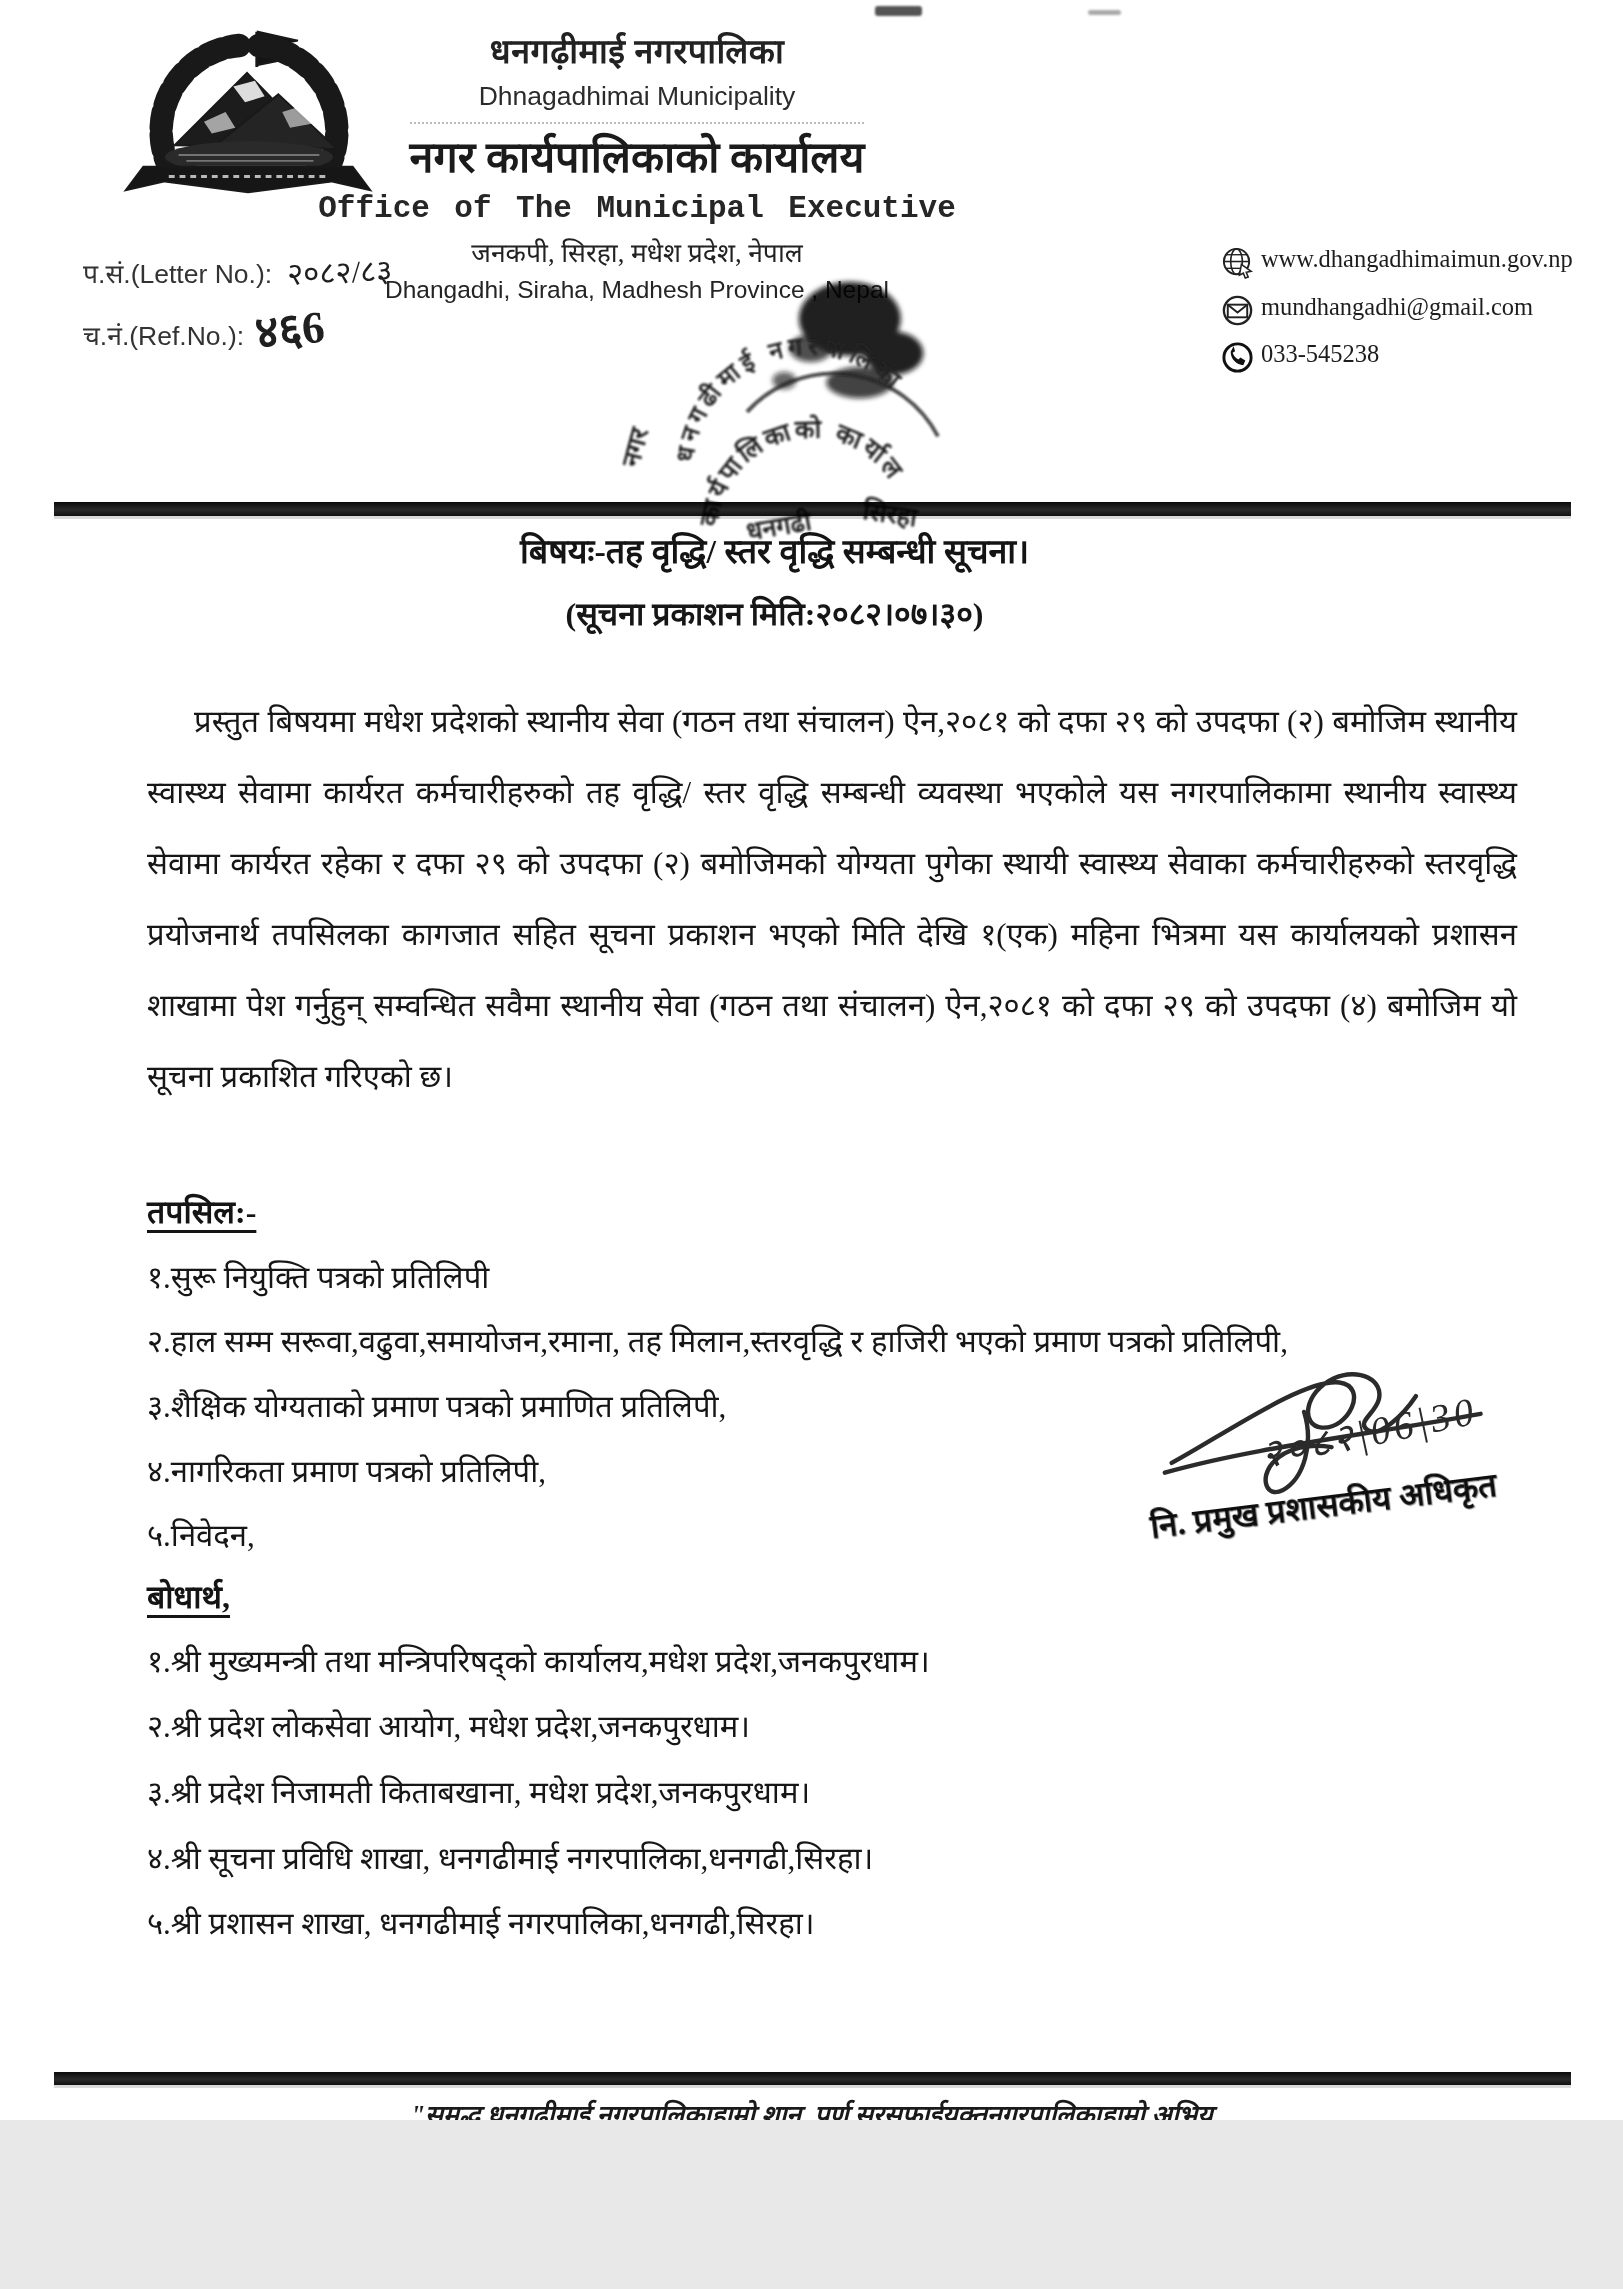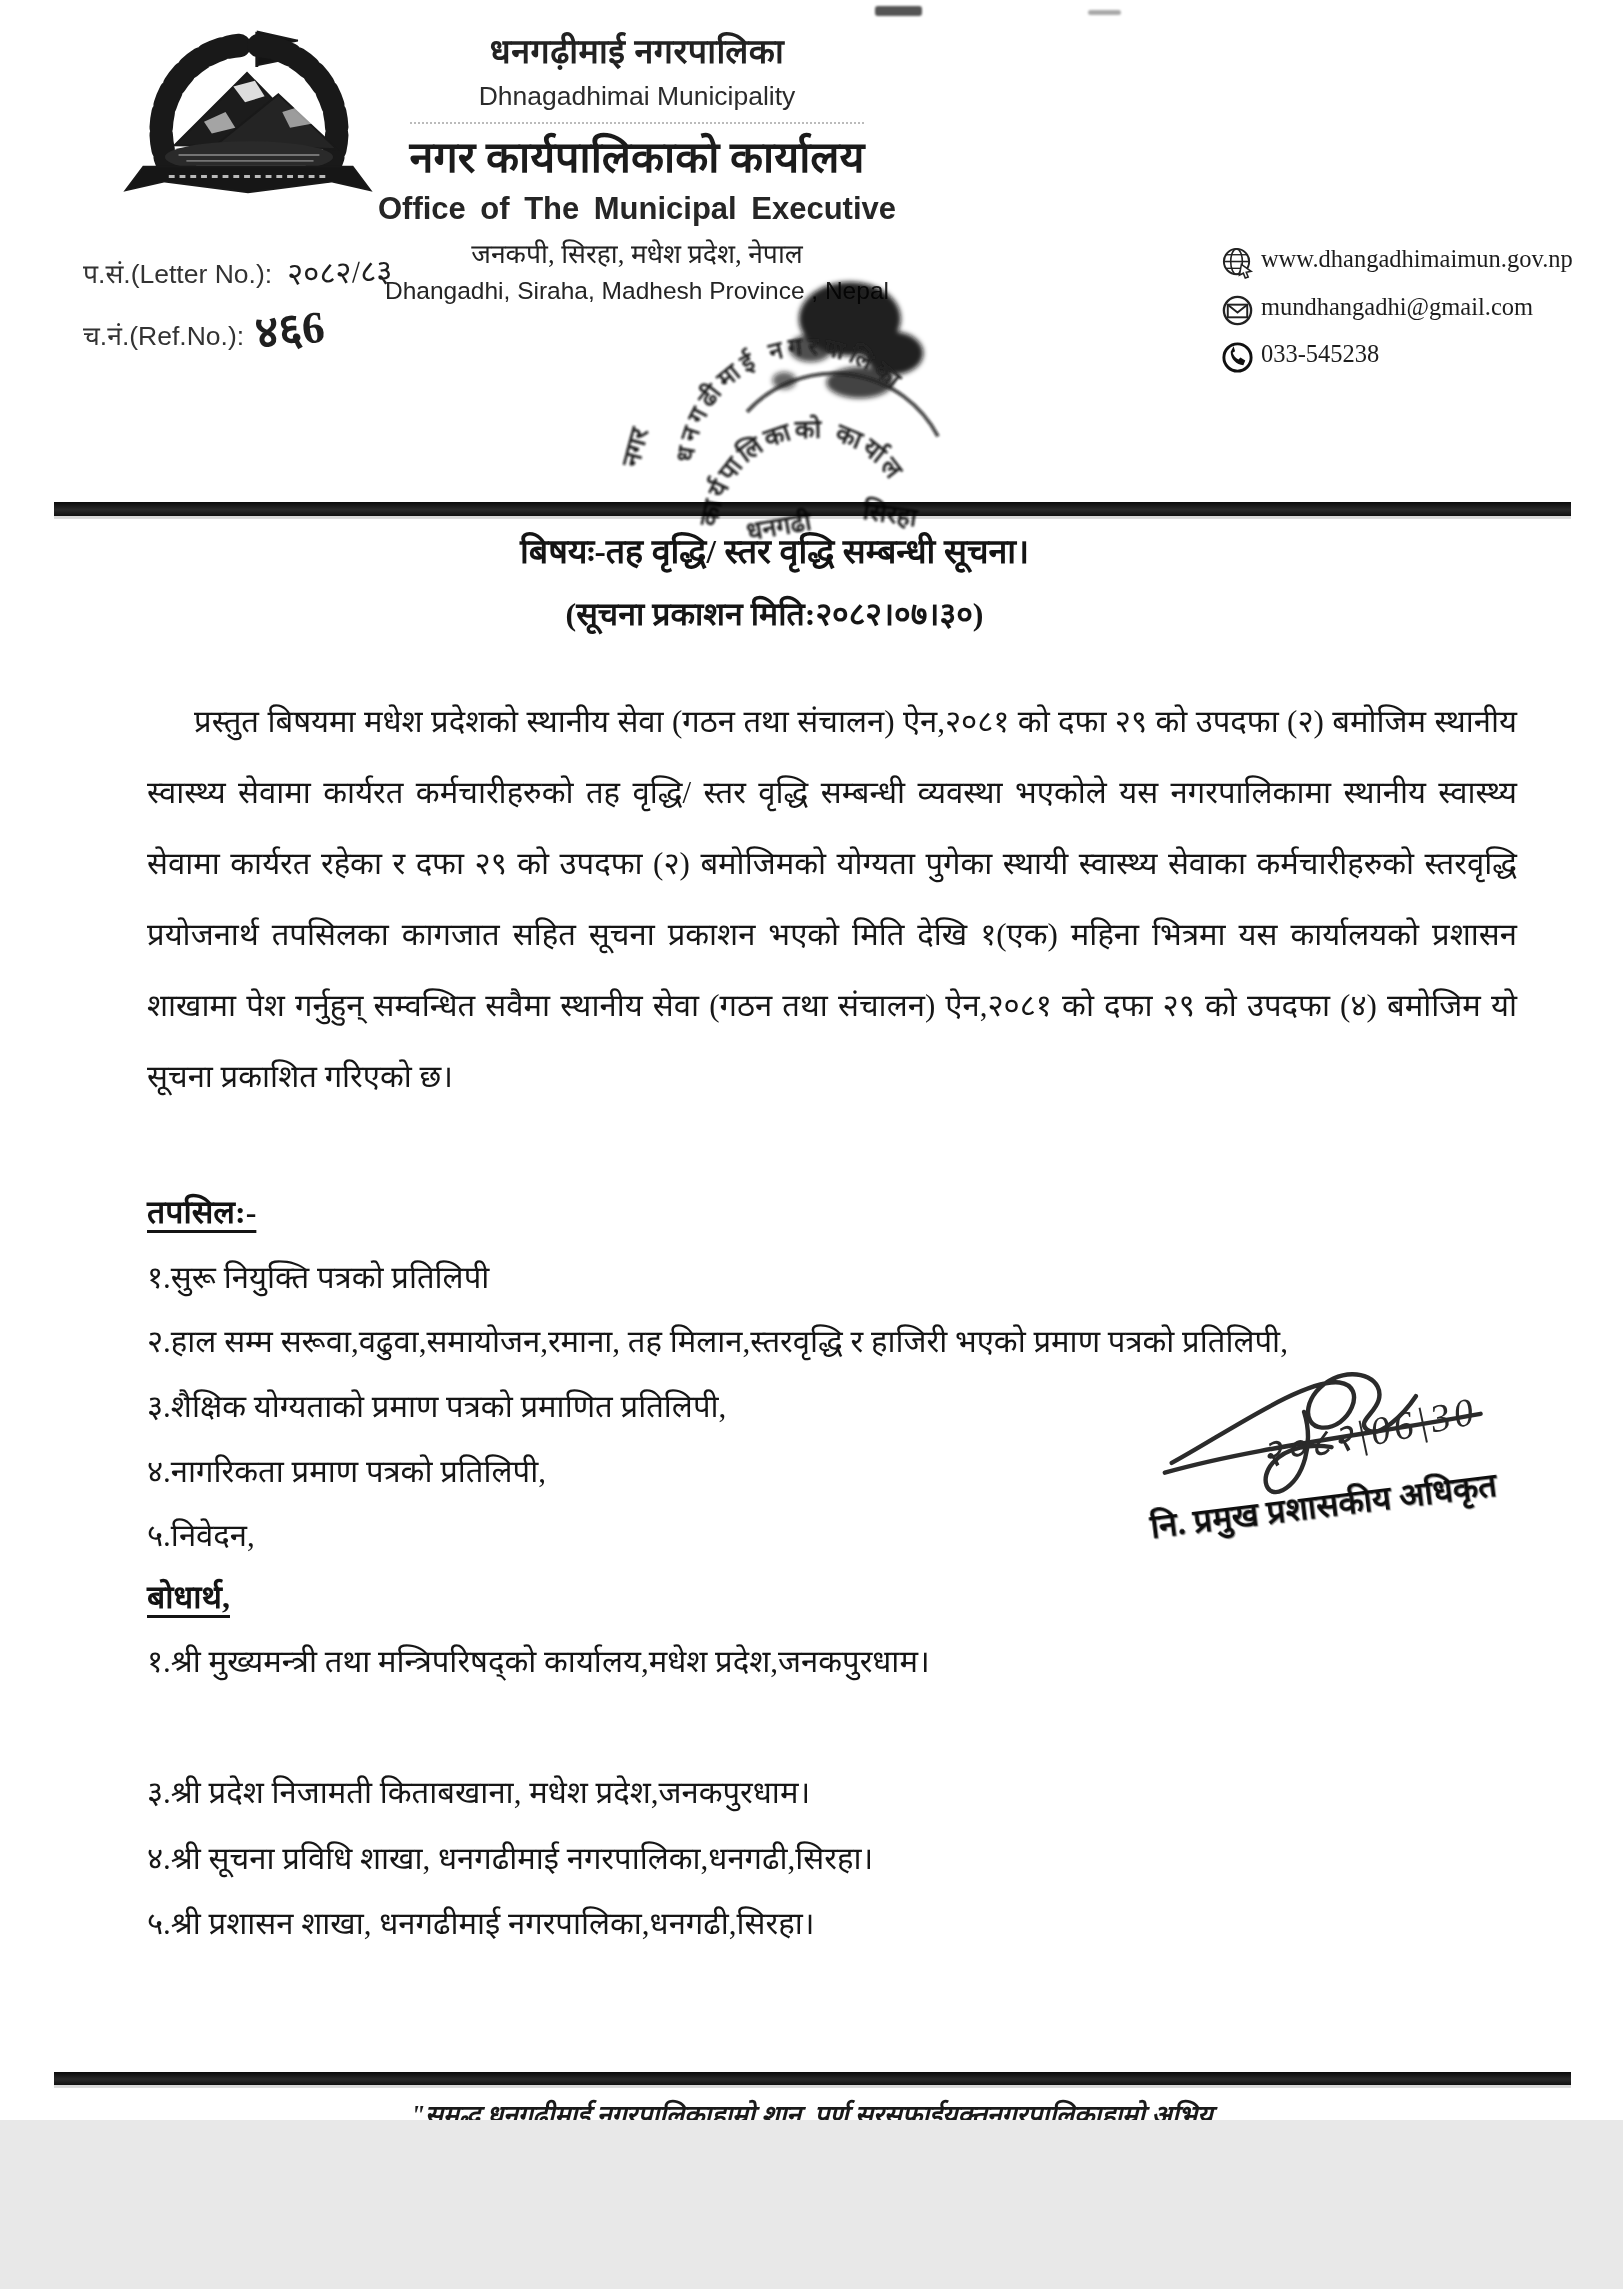--- a/index.html
+++ b/index.html
@@ -75,21 +75,21 @@
         <path d="M34 148 L248 148 L266 172 L226 163 L141 174 L56 163 L16 172 Z" stroke-width="2" fill="#161616"></path>
         <path d="M60 158 h160" stroke="#ffffff" stroke-width="3" stroke-dasharray="6 5" opacity=".7"></path>
       </g>
     </svg>
   </div>
 
   <div class="abs ctr" style="left:294px;top:27.4px;width:686px;">
     <div class="h-np-title">धनगढ़ीमाई नगरपालिका</div>
     <div class="h-en-title" style="margin-top:7.8px;text-align:center;">Dhnagadhimai Municipality</div>
     <div style="margin-top:9.8px;"><span class="h-np-office">नगर कार्यपालिकाको कार्यालय</span></div>
-    <div class="h-en-office" style="margin-top:5.9px;">Office of The Municipal Executive</div>
+    <div class="h-en-office" style="margin-top:5.9px;font-family:Liberation Mono, monospace;">Office of The Municipal Executive</div>
     <div class="h-np-addr" style="margin-top:7.8px;">जनकपी, सिरहा, मधेश प्रदेश, नेपाल</div>
     <div class="h-en-addr" style="margin-top:5.9px;">Dhangadhi, Siraha, Madhesh Province , Nepal</div>
   </div>
 
   <div class="abs refline" style="left:83px;top:250px;">
     <span>प.सं.(Letter No.):</span>
     <span class="pen" style="display:inline-block;font-size:31px;transform:rotate(-2deg);margin-left:7.8px;">२०८२/८३</span>
   </div>
   <div class="abs refline" style="left:83px;top:297px;">
     <span>च.नं.(Ref.No.):</span>
@@ -166,20 +166,21 @@
 
   <div class="abs listhead" style="left:147px;top:1189px;">तपसिल:-</div>
   <div class="abs listitem" style="left:147px;top:1255px;">१.सुरू नियुक्ति पत्रको प्रतिलिपी</div>
   <div class="abs listitem" style="left:147px;top:1319px;">२.हाल सम्म सरूवा,वढुवा,समायोजन,रमाना, तह मिलान,स्तरवृद्धि र हाजिरी भएको प्रमाण पत्रको प्रतिलिपी,</div>
   <div class="abs listitem" style="left:147px;top:1384px;">३.शैक्षिक योग्यताको प्रमाण पत्रको प्रमाणित प्रतिलिपी,</div>
   <div class="abs listitem" style="left:147px;top:1449px;">४.नागरिकता प्रमाण पत्रको प्रतिलिपी,</div>
   <div class="abs listitem" style="left:147px;top:1513px;">५.निवेदन,</div>
 
   <div class="abs listhead" style="left:147px;top:1574px;">बोधार्थ,</div>
   <div class="abs listitem" style="left:147px;top:1639px;">१.श्री मुख्यमन्त्री तथा मन्त्रिपरिषद्को कार्यालय,मधेश प्रदेश,जनकपुरधाम।</div>
+  <div class="abs listitem" style="left:147px;top:1704px;">२.श्री प्रदेश लोकसेवा आयोग, मधेश प्रदेश,जनकपुरधाम।</div>
   <div class="abs listitem" style="left:147px;top:1770px;">३.श्री प्रदेश निजामती किताबखाना, मधेश प्रदेश,जनकपुरधाम।</div>
   <div class="abs listitem" style="left:147px;top:1836px;">४.श्री सूचना प्रविधि शाखा, धनगढीमाई नगरपालिका,धनगढी,सिरहा।</div>
   <div class="abs listitem" style="left:147px;top:1901px;">५.श्री प्रशासन शाखा, धनगढीमाई नगरपालिका,धनगढी,सिरहा।</div>
 
   <div class="abs" style="left:1157px;top:1353px;width:353px;height:157px;">
     <svg width="353" height="157" viewBox="0 0 360 160" xmlns="http://www.w3.org/2000/svg">
       <g fill="none" stroke="#2b2b2b" stroke-width="4.5" stroke-linecap="round">
         <path d="M15 112 C 70 82, 150 26, 186 30 C 216 34, 196 78, 168 76 C 146 74, 150 40, 180 26 C 206 14, 232 28, 226 48 C 222 62, 204 70, 214 78 C 226 88, 252 62, 264 44"></path>
         <path d="M8 122 C 100 96, 210 84, 330 62"></path>
         <path d="M150 60 C 160 92, 150 128, 128 140 C 112 148, 104 128, 118 112 C 132 96, 158 92, 178 96"></path>

